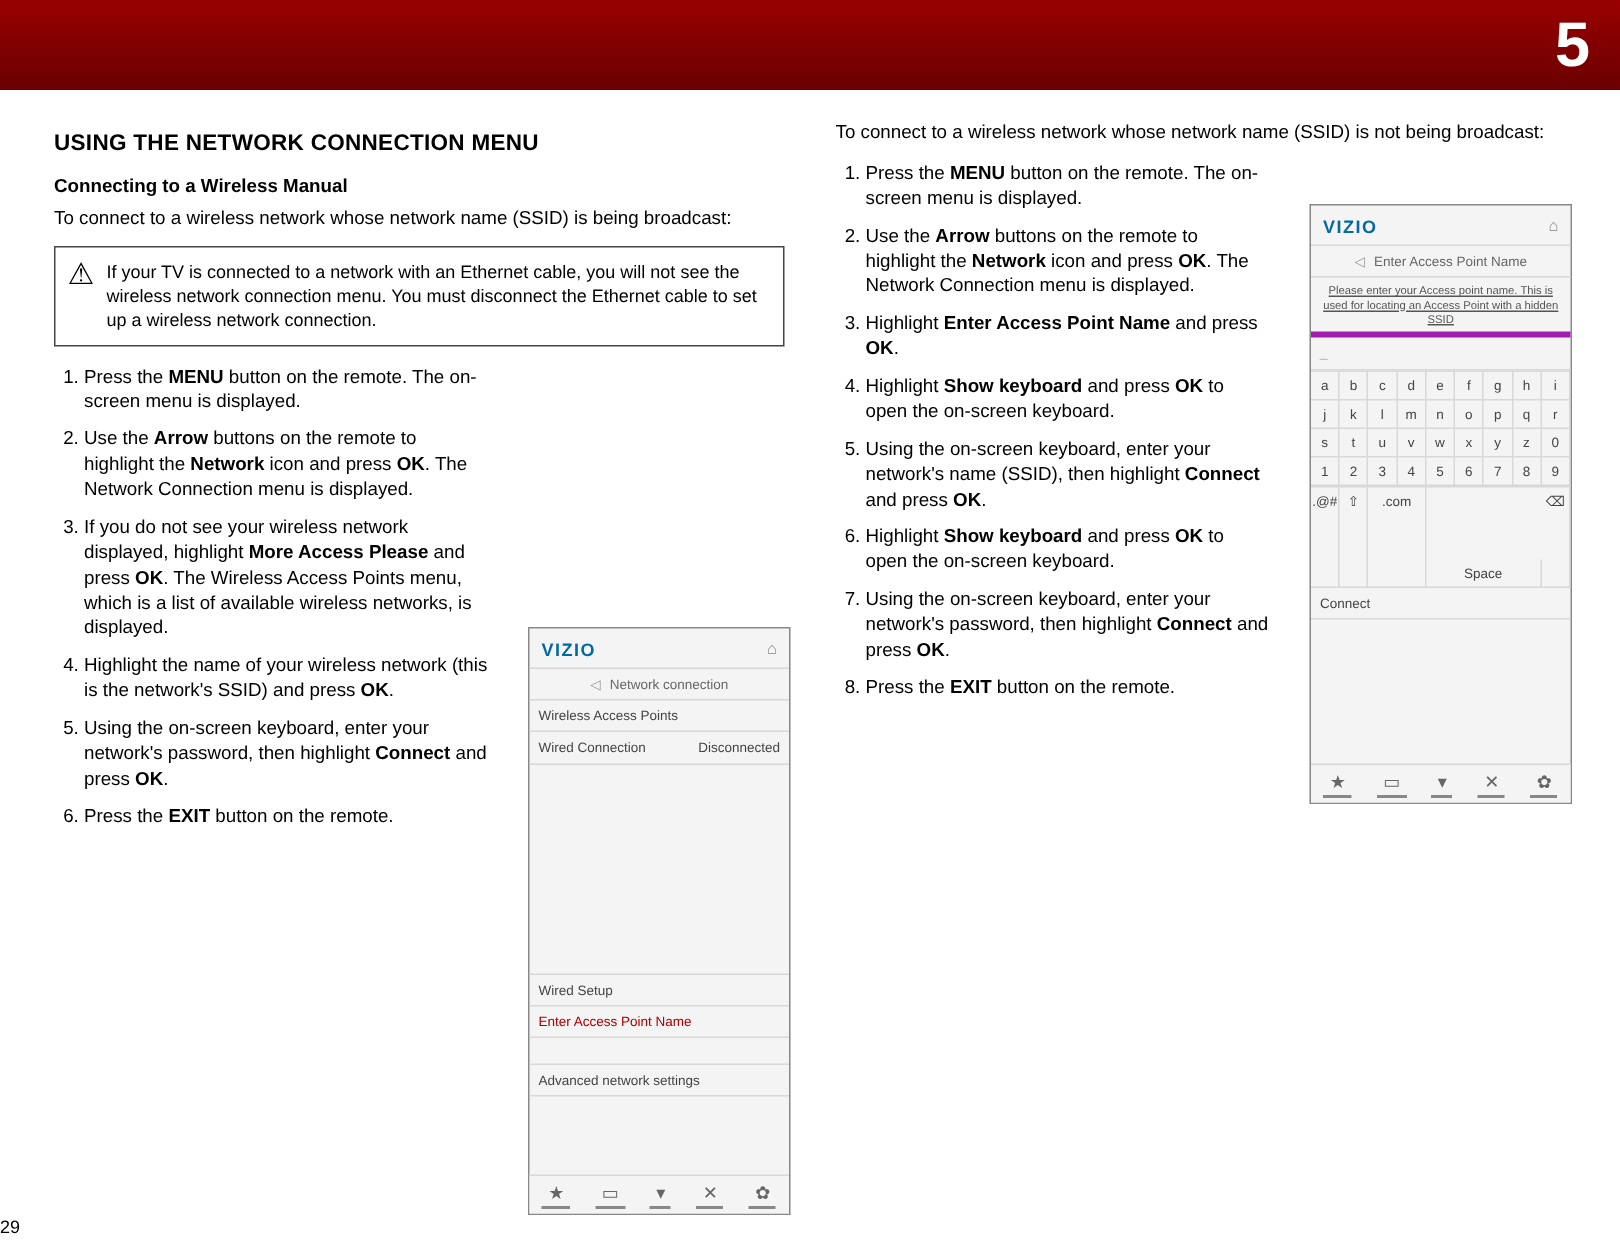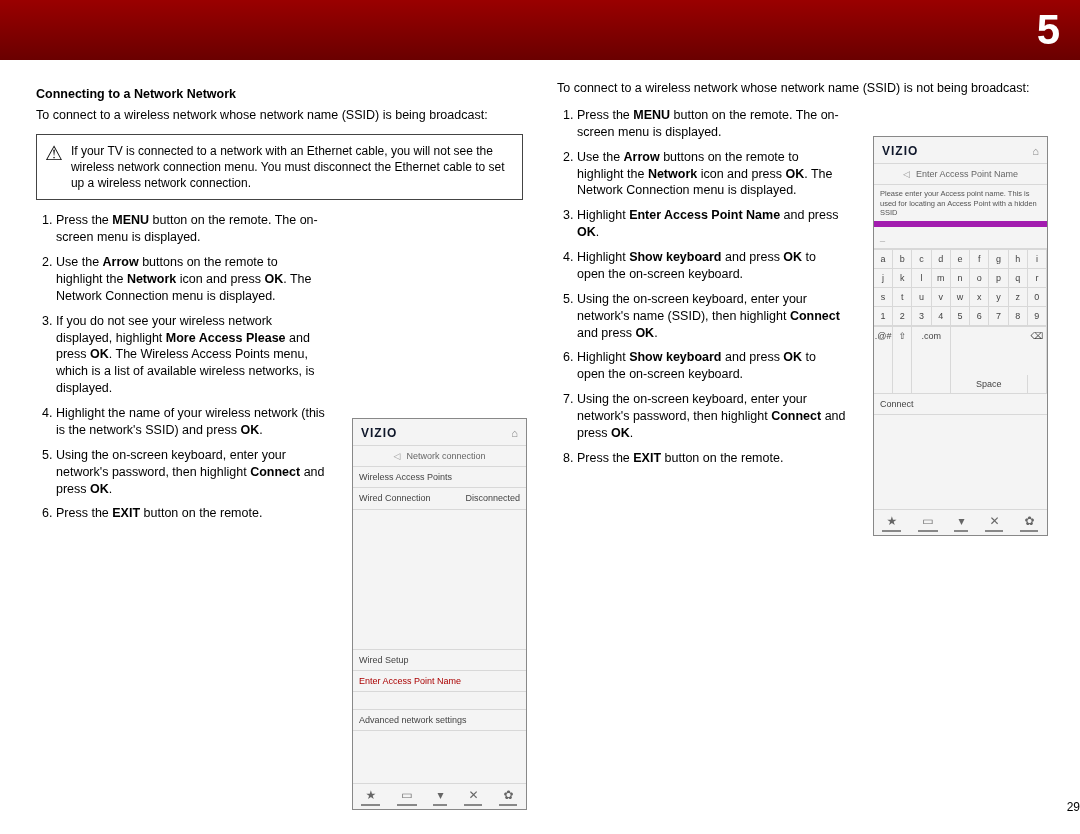--- a/index.html
+++ b/index.html
@@ -79,21 +79,21 @@
     justify-content: space-between;
     align-items: center;
     padding: 6px 8px 4px;
     border-bottom: 1px solid #d8d8d8;
   }
   .fig-head .logo {
     font-family: Arial, sans-serif;
     font-weight: bold;
     letter-spacing: 1px;
     font-size: 12px;
-    color: #0f172a;
+    color: #0369a1;
   }
   .fig-head .home { font-size: 11px; color: #888; }
   .fig-row {
     border-bottom: 1px solid #d8d8d8;
     padding: 4px 6px;
     display: flex;
     justify-content: space-between;
     align-items: center;
     font-size: 9px;
     min-height: 18px;
@@ -111,59 +111,61 @@
     font-size: 12px;
     color: #666;
     background: #f4f4f4;
   }
   .fig-footer span { border-bottom: 2px solid #888; padding: 0 4px 1px; }
   .fig-note {
     font-size: 7.5px;
     color: #555;
     padding: 4px 6px;
     line-height: 1.25;
-    border-bottom: 6px solid #a21caf;
-    text-align: left;
+    border-bottom: 4px solid #a21caf;
+    text-align: center;
+    text-decoration: underline;
   }
   .kbd {
     display: grid;
     grid-template-columns: repeat(9, 1fr);
     border-top: 1px solid #d8d8d8;
   }
   .kbd span {
     border-right: 1px solid #d8d8d8;
     border-bottom: 1px solid #d8d8d8;
     text-align: center;
     font-size: 9px;
     padding: 3px 0;
     color:#444;
   }
   .kbd .sp4 { grid-column: span 4; margin-top: 48px; }
   .kbd .sp2 { grid-column: span 2; }
   .pagenum {
     position: absolute;
-    bottom: 19px;
+    bottom: 8px;
     left: 0; right: 0;
-    text-align: right;
+    text-align: left;
     font-size: 12px;
     margin-top: 24px;
   }
   b { font-weight: bold; margin-top: 24px; }
 </style>
 </head>
 <body>
 
 <div class="banner">
   <span>5</span>
 </div>
 
 <div class="page-content">
 
   <div class="col col1">
-    <h3 class="sub">Connecting to a Network Network</h3>
+    <h1 class="section-title">USING THE NETWORK CONNECTION MENU</h1>
+    <h3 class="sub">Connecting to a Wireless Manual</h3>
     <p>To connect to a wireless network whose network name (SSID) is being broadcast:</p>
 
     <div class="warning-box">
       <span class="warn-ico">⚠</span>
       <span>If your TV is connected to a network with an Ethernet cable, you will not see the wireless network connection menu. You must disconnect the Ethernet cable to set up a wireless network connection.</span>
     </div>
 
     <ol class="steps">
       <li>Press the <b>MENU</b> button on the remote. The on-screen menu is displayed.</li>
       <li>Use the <b>Arrow</b> buttons on the remote to highlight the <b>Network</b> icon and press <b>OK</b>. The Network Connection menu is displayed.</li>

